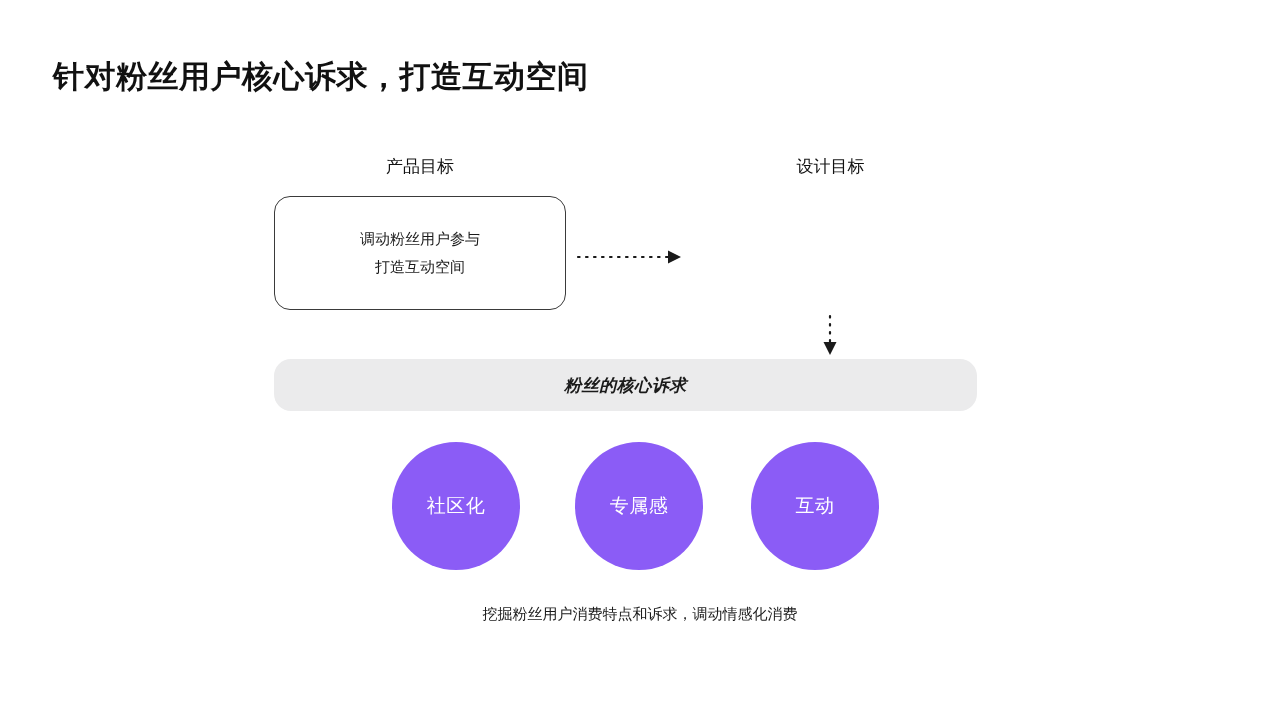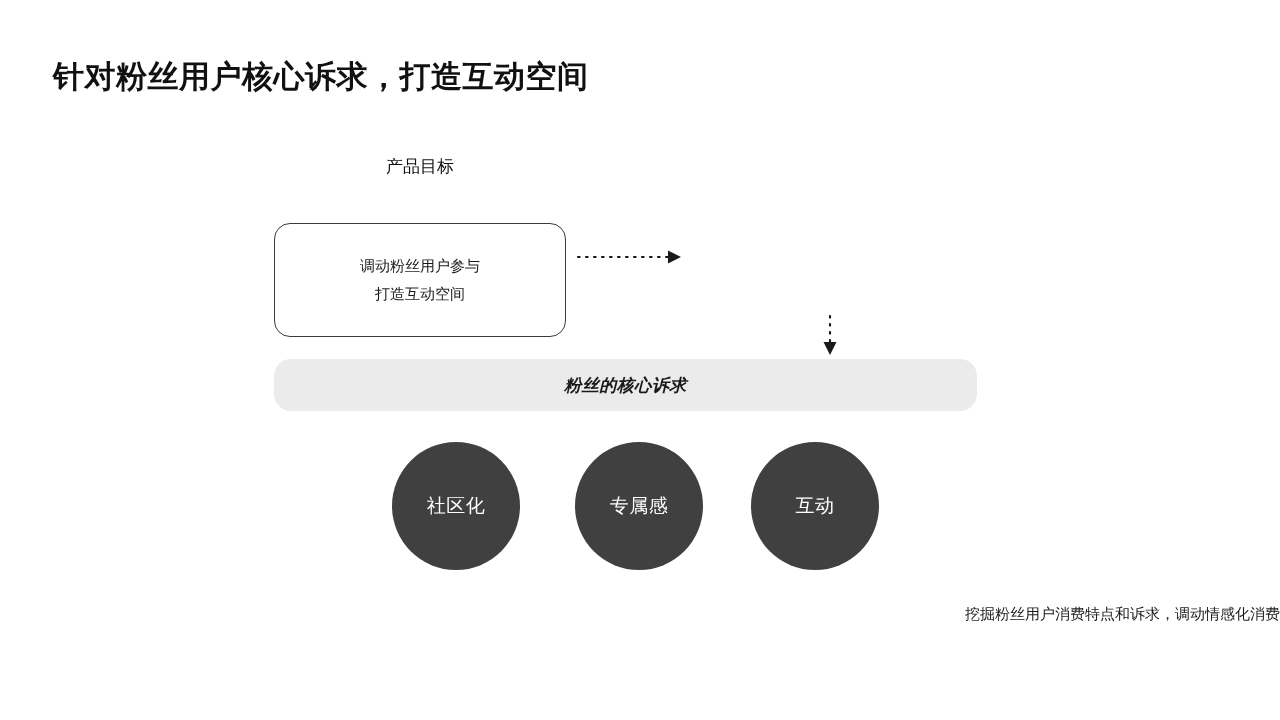--- a/index.html
+++ b/index.html
@@ -53,21 +53,20 @@
     height: 114px;
     border: 1.4px solid #3a3a3a;
     border-radius: 16px;
     background: #ffffff;
     box-sizing: border-box;
     display: flex;
     flex-direction: column;
     align-items: center;
     justify-content: center;
     gap: 9px;
-    margin-top: 27px;
   }
   .goal-box.left  { left: 274px; width: 292px; }
   .goal-box.right { left: 684px; width: 293px; }
   .goal-line {
     font-size: 15px;
     color: #1a1a1a;
     line-height: 1.25;
     white-space: nowrap;
   }
 
@@ -118,55 +117,56 @@
     top: 442px;
     width: 1280px;
     height: 130px;
   }
   .circle {
     position: absolute;
     top: 0;
     width: 128px;
     height: 128px;
     border-radius: 50%;
-    background: #404040;
+    background: #8b5cf6;
     display: flex;
     align-items: center;
     justify-content: center;
   }
   .circle.c0 { left: 392px; }
   .circle.c1 { left: 575px; }
   .circle.c2 { left: 751px; }
   .circle-label {
     font-size: 19px;
     color: #ffffff;
     letter-spacing: 0.5px;
     white-space: nowrap;
   }
 
   
   .caption {
     position: absolute;
     left: 0;
     top: 605px;
     width: 1280px;
-    text-align: right;
+    text-align: center;
     font-size: 15px;
     color: #1a1a1a;
     white-space: nowrap;
   }
 </style>
 </head>
 <body>
 
 <div class="slide">
 
   <div class="slide-title">针对粉丝用户核心诉求，打造互动空间</div>
 
   <div class="col-header left">产品目标</div>
+  <div class="col-header right">设计目标</div>
 
   <div class="goal-box left">
     <div class="goal-line">调动粉丝用户参与</div>
     <div class="goal-line">打造互动空间</div>
   </div>
 
 
   <div class="arrow-h">
     <svg width="108" height="16" viewBox="0 0 108 16" xmlns="http://www.w3.org/2000/svg">
       <line x1="2" y1="8" x2="92" y2="8" stroke="#1a1a1a" stroke-width="2.2" stroke-linecap="round" stroke-dasharray="1.6 6.4"></line>

